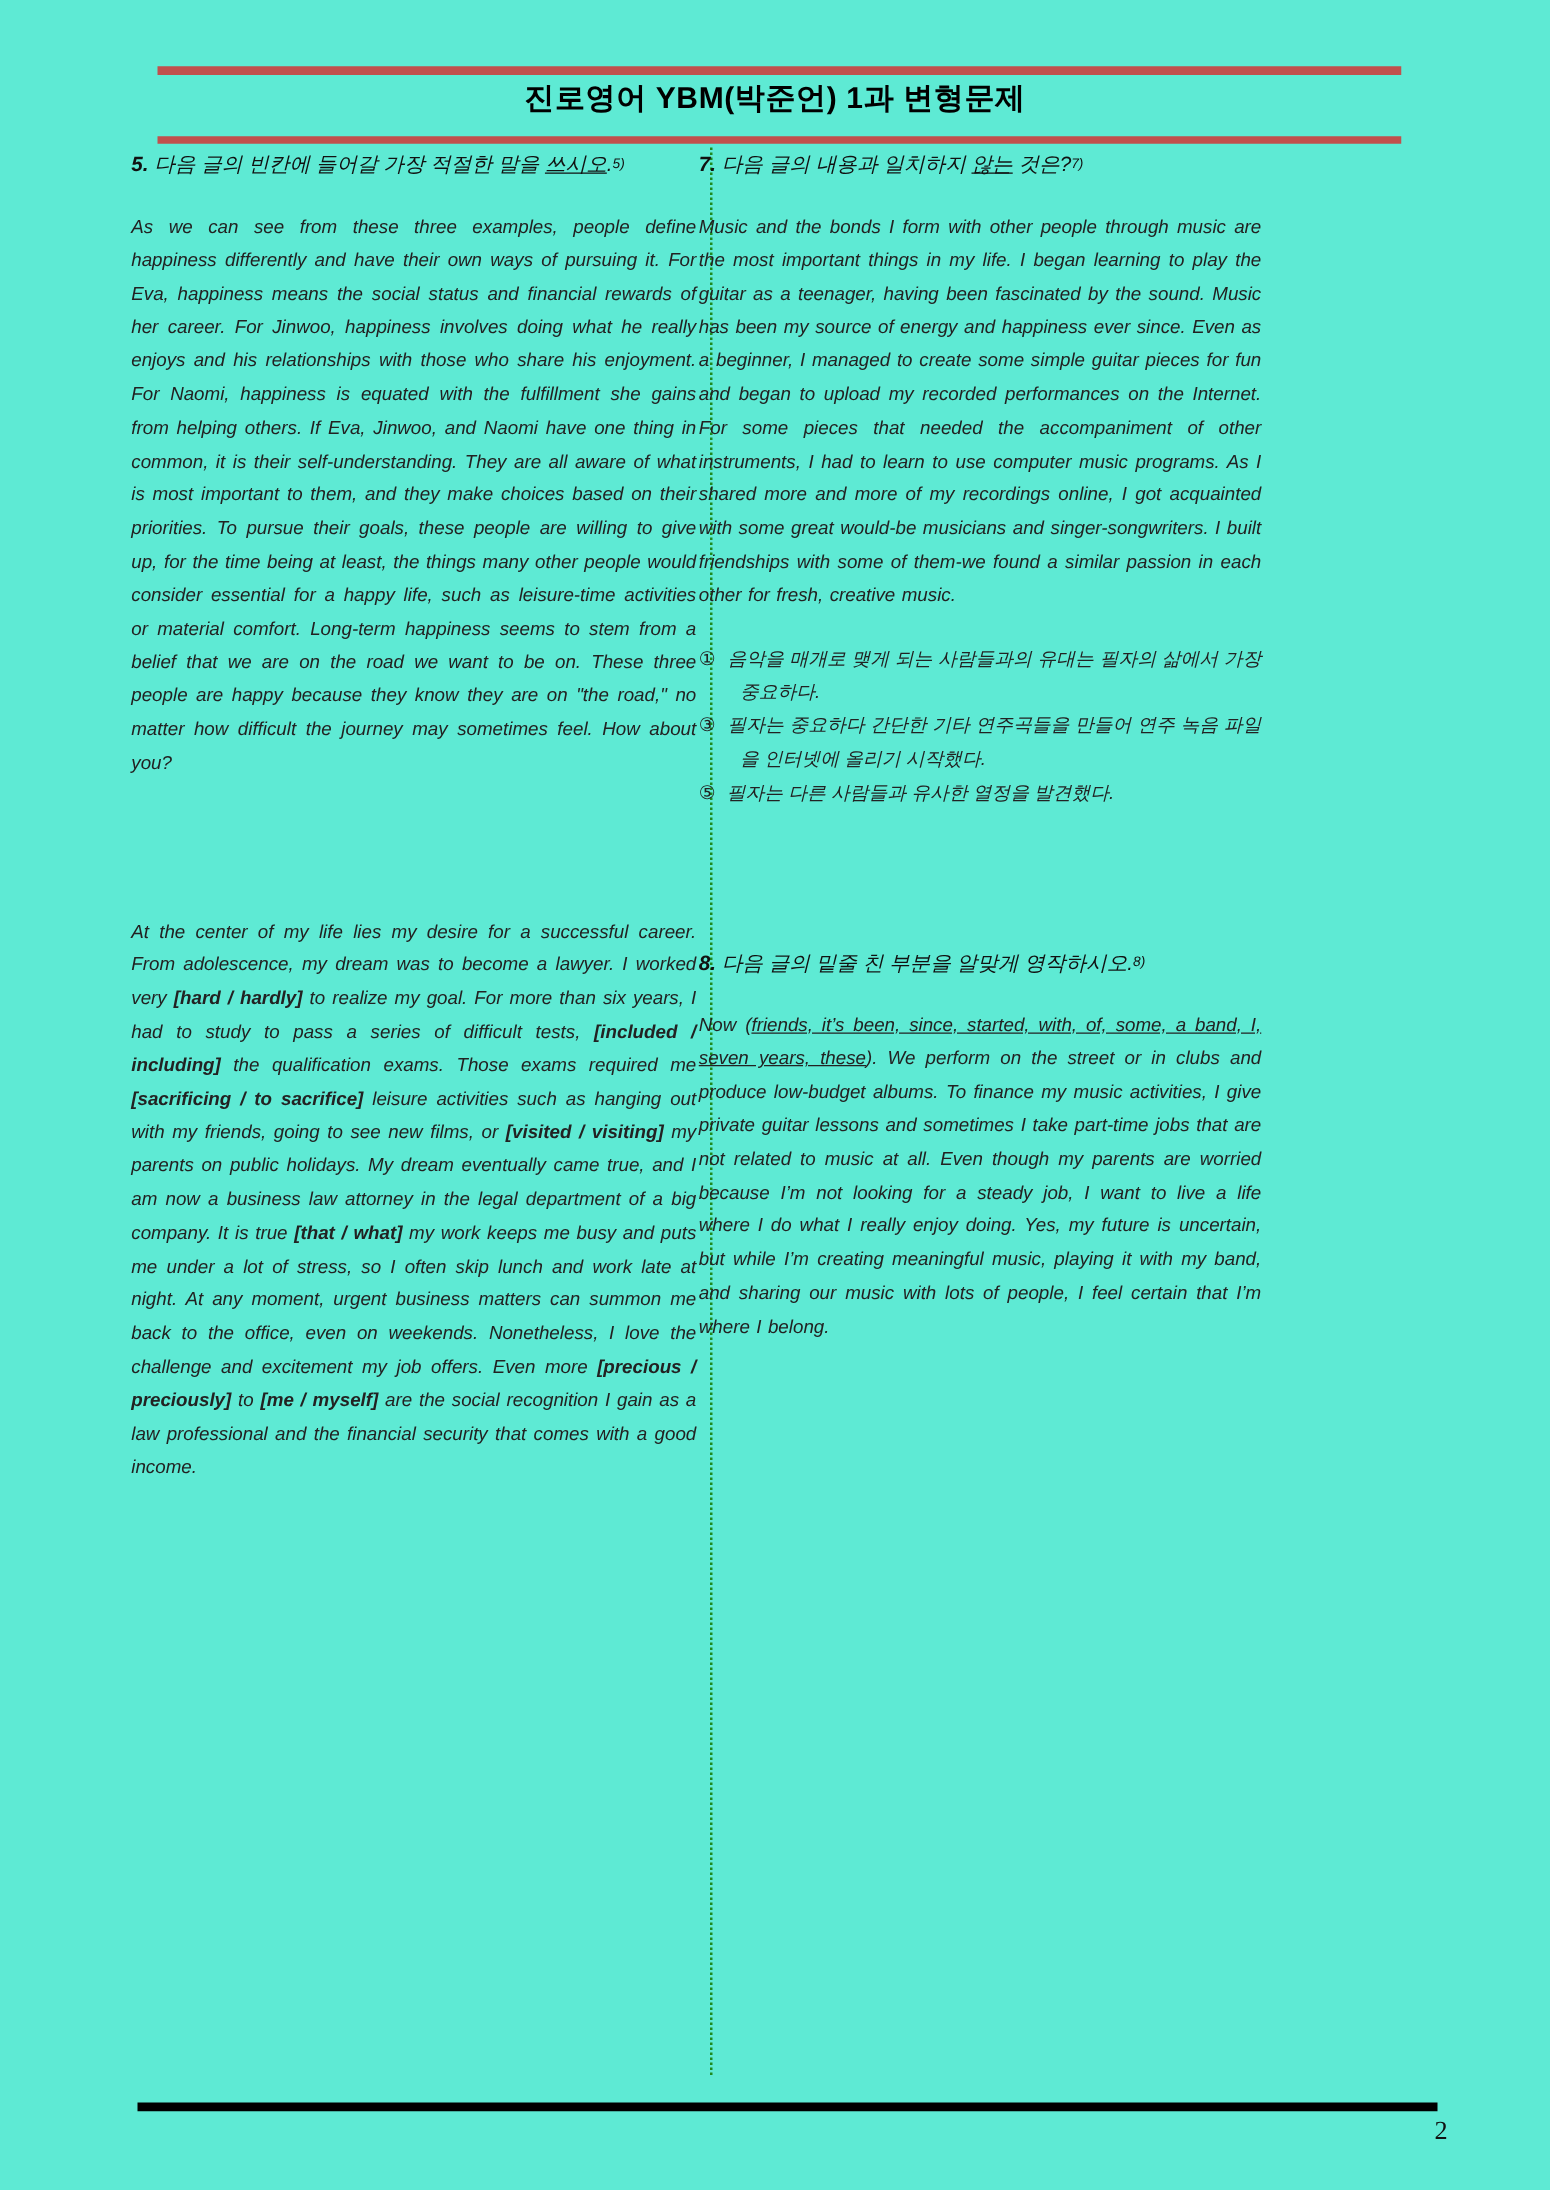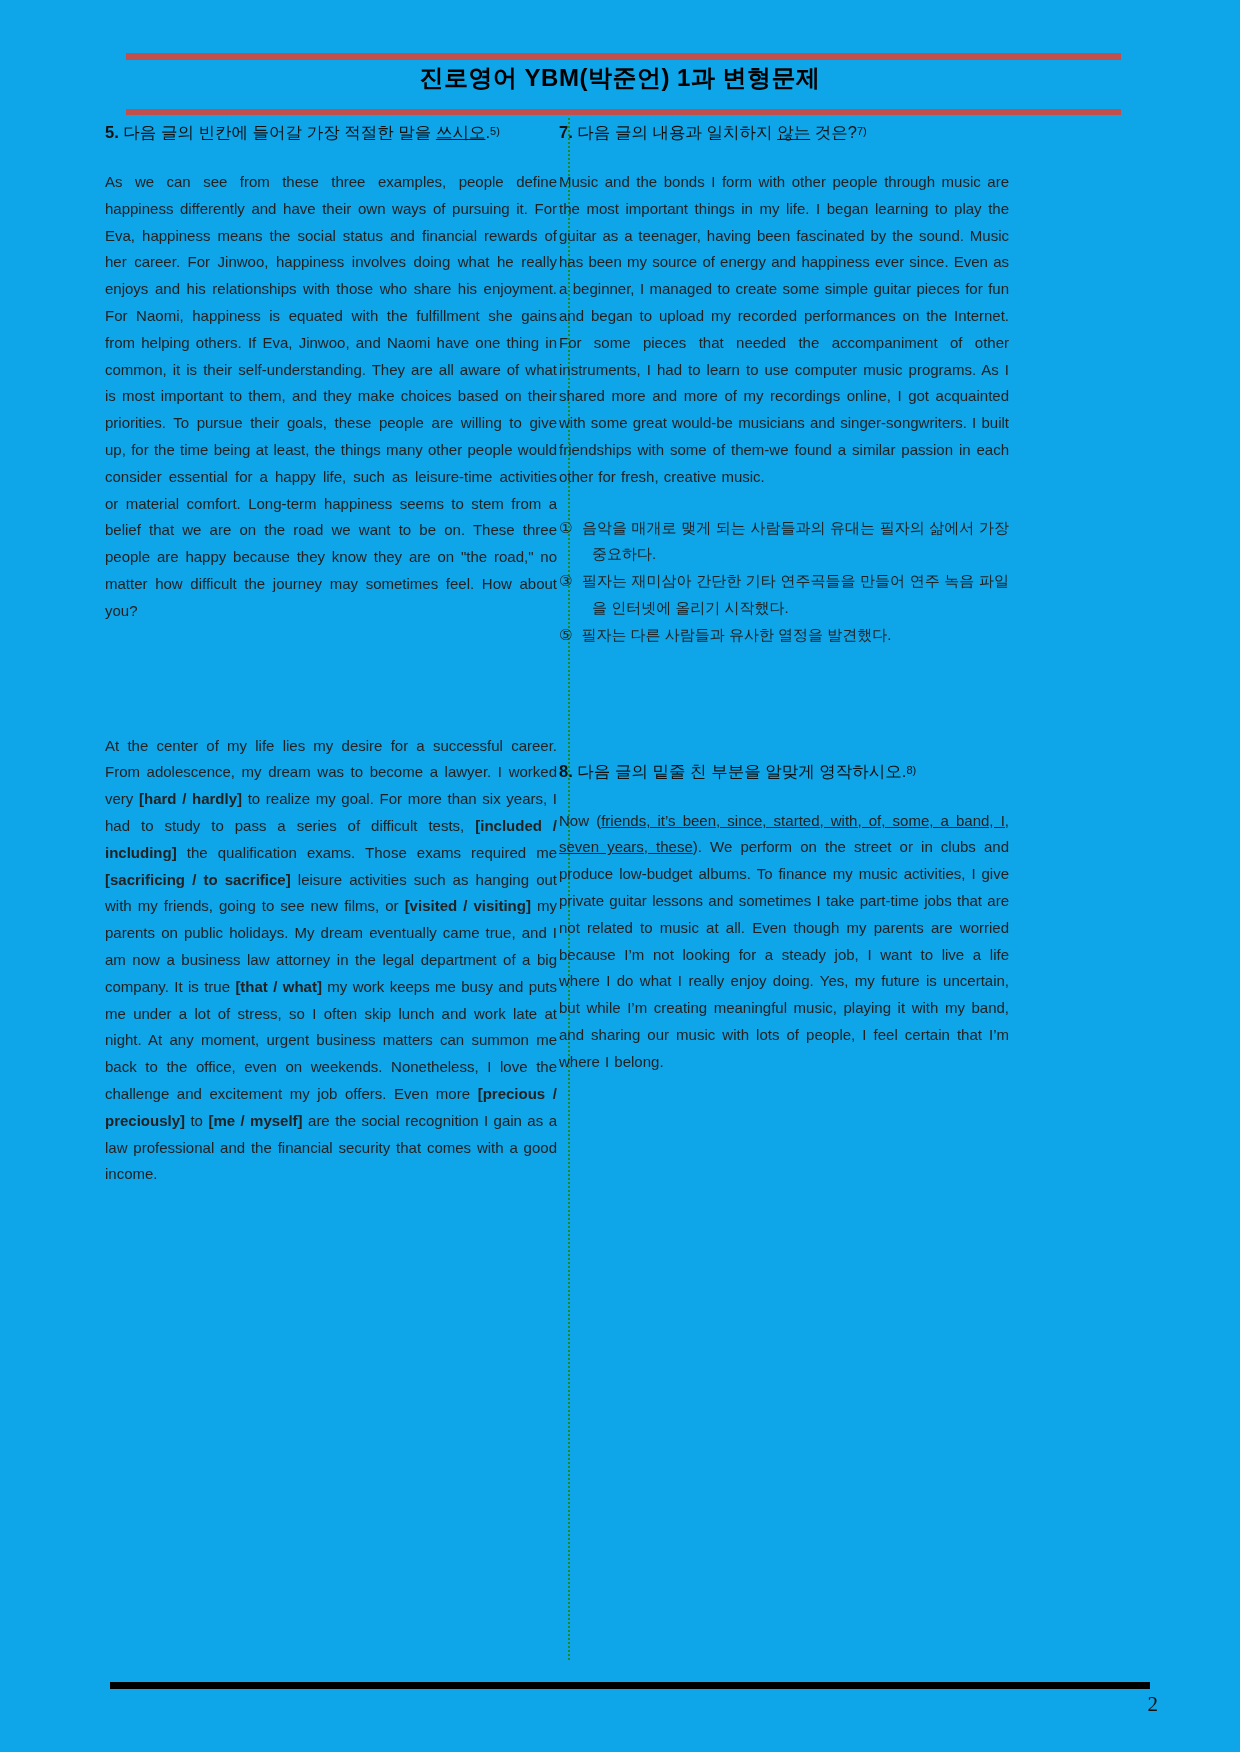--- a/index.html
+++ b/index.html
@@ -1,33 +1,33 @@
 <!DOCTYPE html>
 <html><head>
 <meta charset="utf-8">
 <style>
   * { margin:0; padding:0; box-sizing:border-box; }
   html,body { background:#ffffff; }
   .page {
-    position:relative; width:1240px; height:1752px; background:#0ea5e9;
+    position:relative; width:1240px; height:1752px; background:#5eead4;
     font-family:"Liberation Sans","DejaVu Sans",sans-serif; color:#1c1c1c;
     overflow:hidden; margin:0 auto;
   }
   .rule-red { position:absolute; left:126px; width:995px; background:#c0504d; }
   .rule-red.top { top:53px; height:7px; }
   .rule-red.bottom { top:109px; height:6px; }
   .page-title {
     position:absolute; left:0; top:62px; width:100%; text-align:center;
     font-size:24px; font-weight:700; letter-spacing:0.5px; color:#000;
   }
   .divider {
     position:absolute; left:568px; top:118px; height:1542px; width:0;
     border-left:2px dotted #1f8b1f;
   }
-  .column { position:absolute; top:118px; }
+  .column { position:absolute; top:118px;font-style:italic; }
   .column.left  { left:105px; width:452px; }
   .column.right { left:559px; width:450px; }
   .q-header { font-size:16.5px; line-height:26px; color:#111; }
   .passage {
     margin-top:24px; font-size:15px; line-height:26.8px;
     text-align:justify; word-spacing:1px; color:#222;
   }
   .q-block + .q-block { margin-top:108px; }
   .column.right .q-block + .q-block { }
   .options { margin-top:24px; font-size:15px; line-height:26.8px; color:#222; }
@@ -63,21 +63,21 @@
 
   <div class="column right">
     <div class="q-block">
       <div class="q-header"><span style="font-weight: 700;">7.</span><span> 다음 글의 내용과 일치하지 </span><span style="text-decoration: underline;">않는</span><span> 것은?</span><span class="footnote">7)</span></div>
       <div class="passage"><span>Music and the bonds I form with other people through music are the most important things in my life. I began learning to play the guitar as a teenager, having been fascinated by the sound. Music has been my source of energy and happiness ever since. Even as a beginner, I managed to create some simple guitar pieces for fun and began to upload my recorded performances on the Internet. For some pieces that needed the accompaniment of other instruments, I had to learn to use computer music programs. As I shared more and more of my recordings online, I got acquainted with some great would-be musicians and singer-songwriters. I built friendships with some of them-we found a similar passion in each other for fresh, creative music.</span></div>
       <div class="options">
         <div class="option">
           <span class="opt-num">①</span><span>음악을 매개로 맺게 되는 사람들과의 유대는 필자의 삶에서 가장 중요하다.</span>
         </div>
         <div class="option">
-          <span class="opt-num">③</span><span>필자는 재미삼아 간단한 기타 연주곡들을 만들어 연주 녹음 파일을 인터넷에 올리기 시작했다.</span>
+          <span class="opt-num">③</span><span>필자는 중요하다 간단한 기타 연주곡들을 만들어 연주 녹음 파일을 인터넷에 올리기 시작했다.</span>
         </div>
         <div class="option">
           <span class="opt-num">⑤</span><span>필자는 다른 사람들과 유사한 열정을 발견했다.</span>
         </div>
       </div>
     </div>
     <div class="q-block">
       <div class="q-header"><span style="font-weight: 700;">8.</span><span> 다음 글의 밑줄 친 부분을 알맞게 영작하시오.</span><span class="footnote">8)</span></div>
       <div class="passage"><span>Now (</span><span style="text-decoration: underline;">friends, it’s been, since, started, with, of, some, a band, I, seven years, these</span><span>). We perform on the street or in clubs and produce low-budget albums. To finance my music activities, I give private guitar lessons and sometimes I take part-time jobs that are not related to music at all. Even though my parents are worried because I’m not looking for a steady job, I want to live a life where I do what I really enjoy doing. Yes, my future is uncertain, but while I’m creating meaningful music, playing it with my band, and sharing our music with lots of people, I feel certain that I’m where I belong.</span></div>
     </div>

